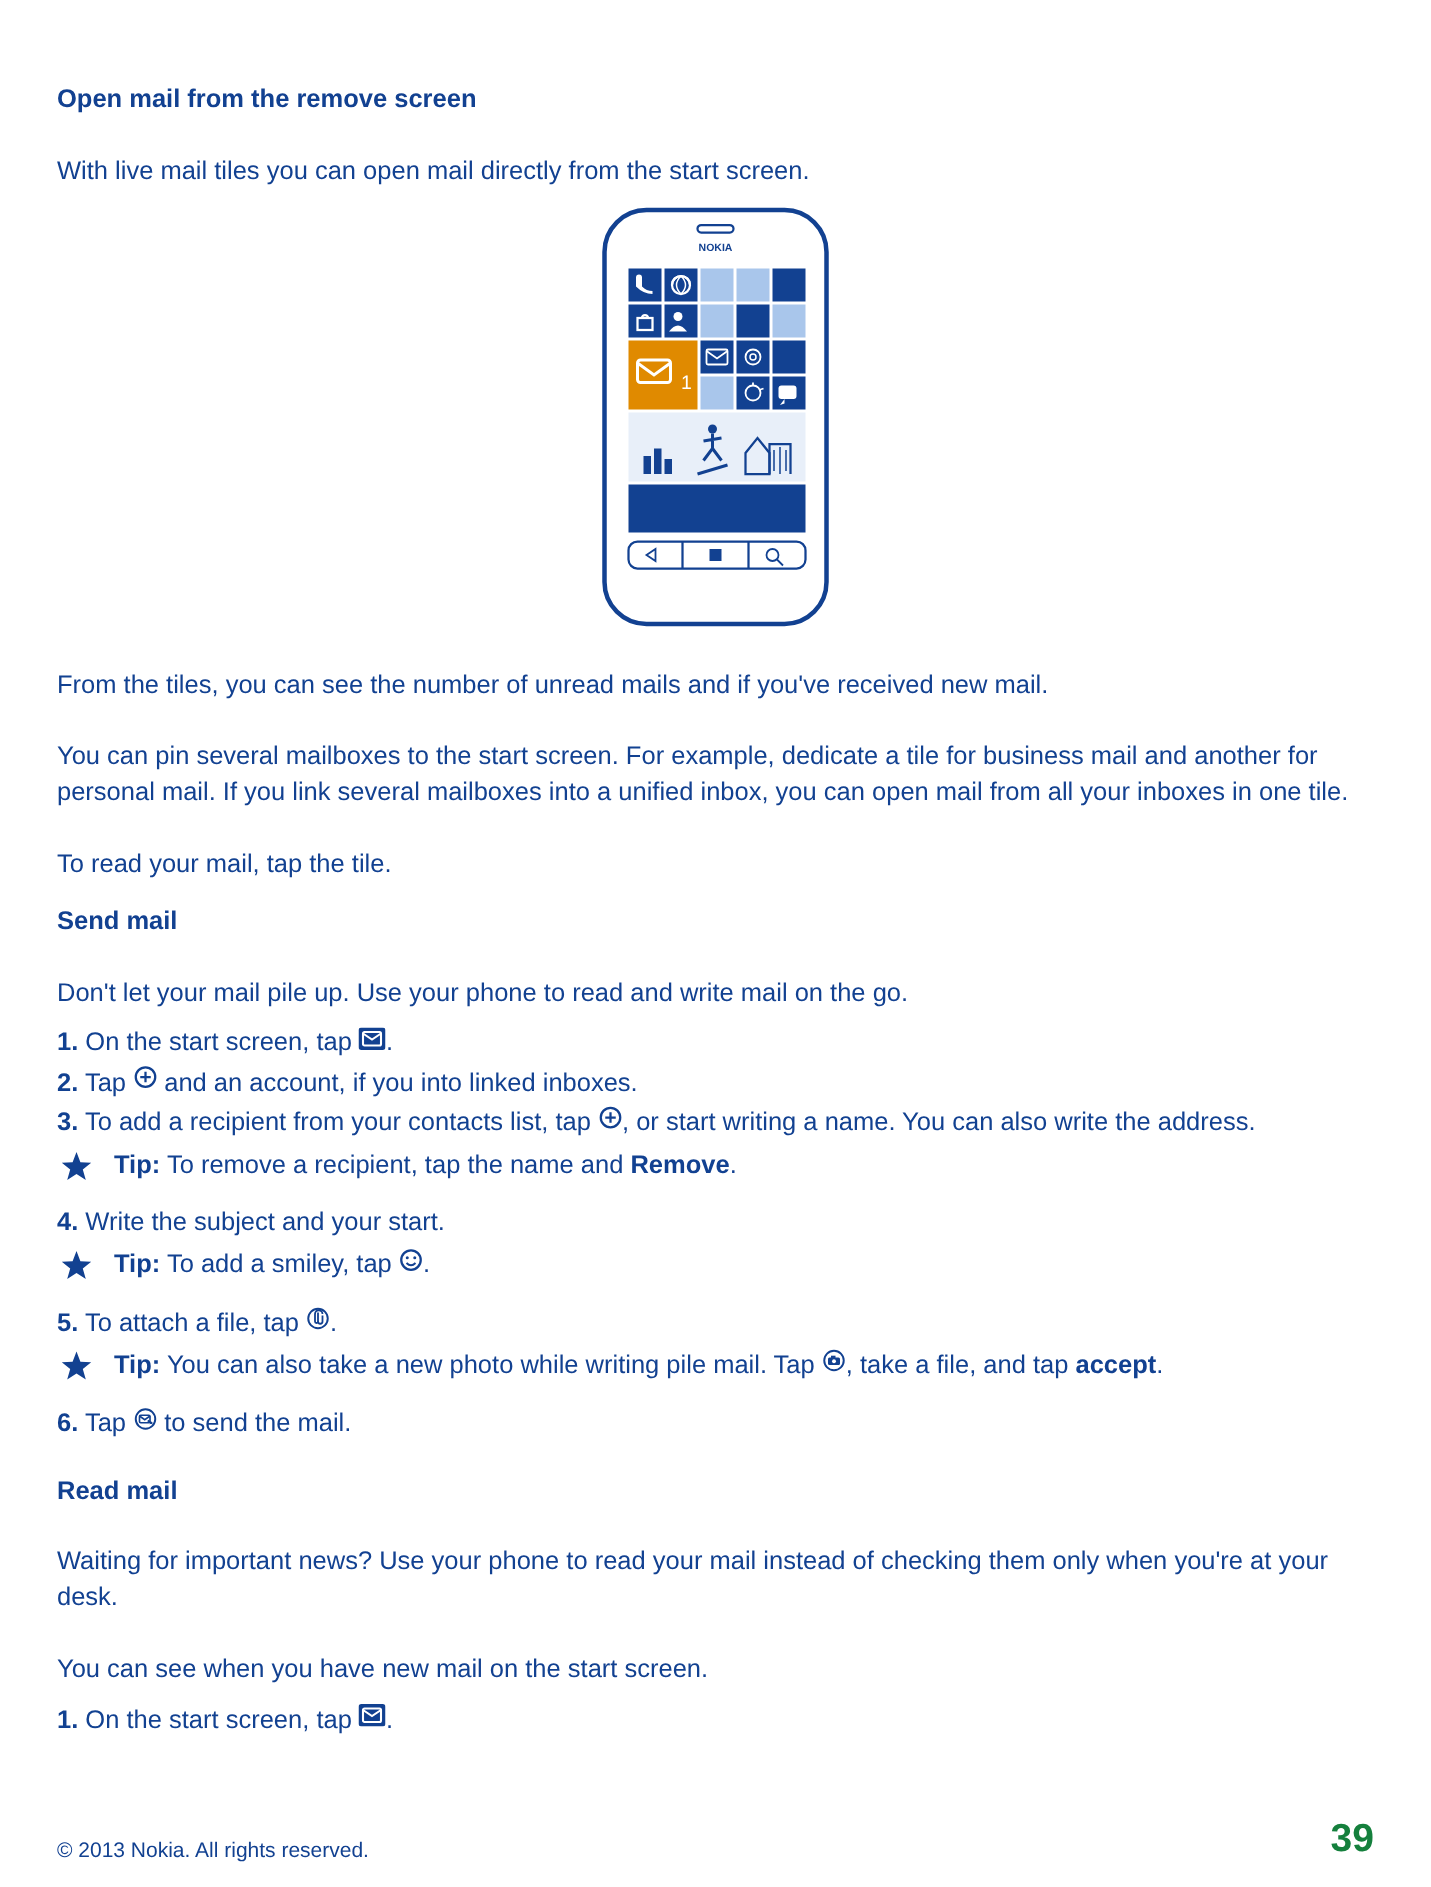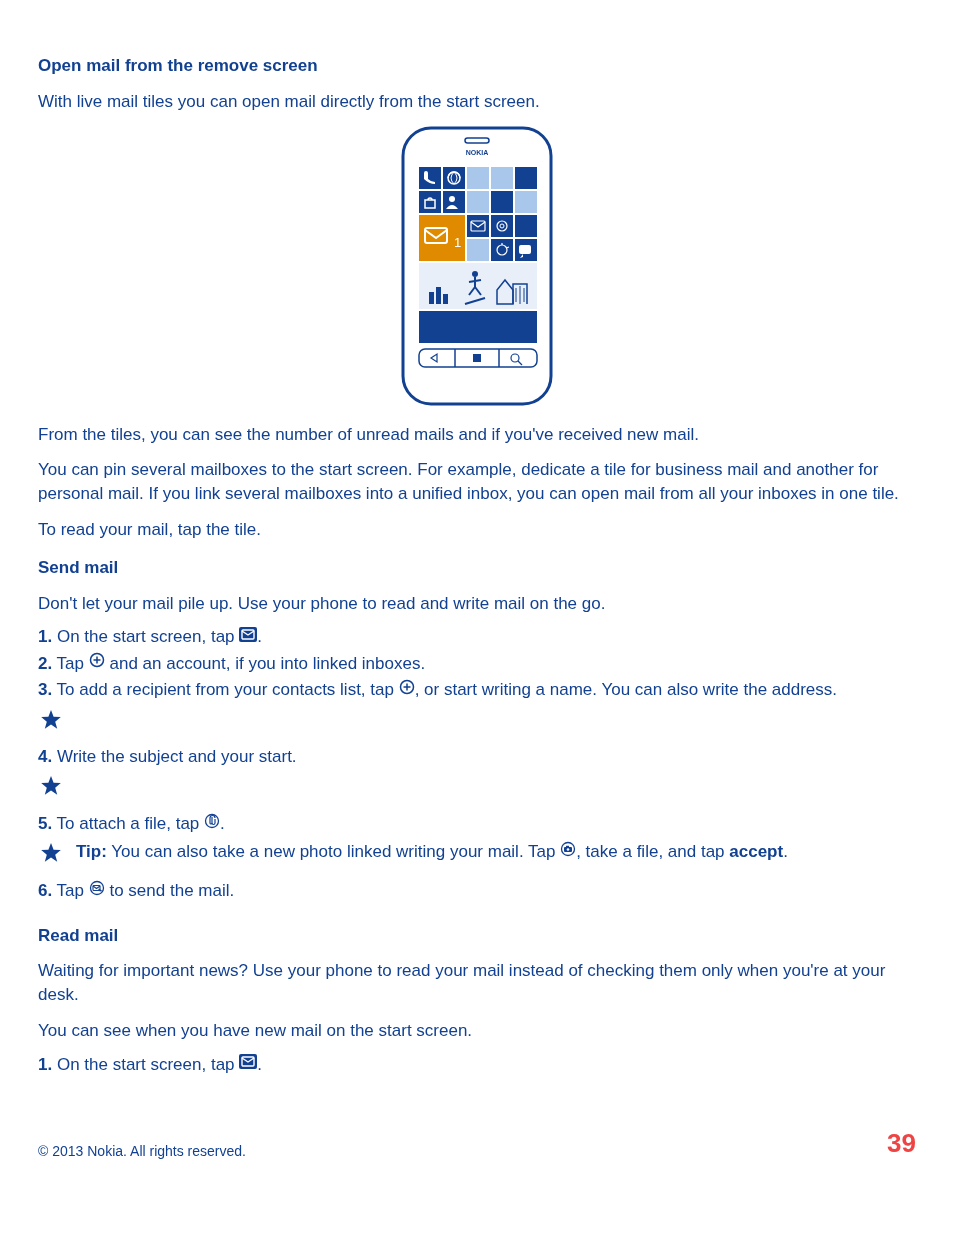--- a/index.html
+++ b/index.html
@@ -11,21 +11,21 @@
     line-height: 1.4;
     width: 954px;
     box-sizing: border-box;
   }
   .heading {
     font-weight: bold;
     margin-top: 14px;
     margin-bottom: 6px;
   }
   .para {
-    margin-top: 12px;
+    margin-top: 24px;
     margin-bottom: 10px;
   }
   .step-line { margin-top: 2px; }
   .step-num { font-weight: bold; }
   .tip-row {
     display: flex;
     align-items: flex-start;
     gap: 14px;
     margin-top: 4px;
     margin-bottom: 4px;
@@ -44,21 +44,21 @@
     top: -1px;
   }
   .footer {
     display: flex;
     justify-content: space-between;
     align-items: flex-end;
     margin-top: 48px;
     font-size: 14px;
   }
   .page-num {
-    color: #ef4444;
+    color: #15803d;
     font-weight: bold;
     font-size: 26px;
   }
   .phone-wrap {
     display: flex;
     justify-content: center;
     margin: 10px 0 14px 0;
   }
 </style>
 </head>
@@ -177,45 +177,52 @@
         <circle cx="8" cy="8" r="6.5" fill="none" stroke="#124191" stroke-width="1.5"></circle>
         <line x1="8" y1="4.5" x2="8" y2="11.5" stroke="#124191" stroke-width="1.5"></line>
         <line x1="4.5" y1="8" x2="11.5" y2="8" stroke="#124191" stroke-width="1.5"></line>
       </svg></span><span>, or start writing a name. You can also write the address.</span>
 </div>
 
 <div class="tip-row">
   <span class="star-icon"><svg width="22" height="22">
         <path d="M11 1 l2.6 6.8 l7.2 0.3 l-5.6 4.6 l2 7 L11 15.6 l-6.2 4.1 l2 -7 L1.2 8.1 l7.2 -0.3 z" fill="#124191"></path>
       </svg></span>
+  <span class="tip-text"><span class="bold">Tip:</span><span> To remove a recipient, tap the name and </span><span class="bold">Remove</span><span>.</span></span>
 </div>
 
 <div class="step-line" style="margin-top:8px">
   <span class="step-num">4.</span><span> Write the subject and your start.</span>
 </div>
 
 <div class="tip-row">
   <span class="star-icon"><svg width="22" height="22">
         <path d="M11 1 l2.6 6.8 l7.2 0.3 l-5.6 4.6 l2 7 L11 15.6 l-6.2 4.1 l2 -7 L1.2 8.1 l7.2 -0.3 z" fill="#124191"></path>
       </svg></span>
+  <span class="tip-text"><span class="bold">Tip:</span><span> To add a smiley, tap </span><span class="inline-icon"><svg width="16" height="16">
+          <circle cx="8" cy="8" r="6.5" fill="none" stroke="#124191" stroke-width="1.5"></circle>
+          <circle cx="5.5" cy="6.5" r="1" fill="#124191"></circle>
+          <circle cx="10.5" cy="6.5" r="1" fill="#124191"></circle>
+          <path d="M5 10 q3 3 6 0" fill="none" stroke="#124191" stroke-width="1.3"></path>
+        </svg></span><span>.</span></span>
 </div>
 
 <div class="step-line" style="margin-top:8px">
   <span class="step-num">5.</span><span> To attach a file, tap </span><span class="inline-icon"><svg width="16" height="16">
         <circle cx="8" cy="8" r="6.5" fill="none" stroke="#124191" stroke-width="1.3"></circle>
         <path d="M8 4 v6 a1.5 1.5 0 0 0 3 0 v-4" fill="none" stroke="#124191" stroke-width="1.2"></path>
         <path d="M8 10 a1 1 0 0 1 -2 0 v-5 a2.5 2.5 0 0 1 5 0" fill="none" stroke="#124191" stroke-width="1.2"></path>
       </svg></span><span>.</span>
 </div>
 
 <div class="tip-row">
   <span class="star-icon"><svg width="22" height="22">
         <path d="M11 1 l2.6 6.8 l7.2 0.3 l-5.6 4.6 l2 7 L11 15.6 l-6.2 4.1 l2 -7 L1.2 8.1 l7.2 -0.3 z" fill="#124191"></path>
       </svg></span>
-  <span class="tip-text"><span class="bold">Tip:</span><span> You can also take a new photo linked writing your mail. Tap </span><span class="inline-icon"><svg width="16" height="16">
+  <span class="tip-text"><span class="bold">Tip:</span><span> You can also take a new photo while writing pile mail. Tap </span><span class="inline-icon"><svg width="16" height="16">
           <circle cx="8" cy="8" r="6.5" fill="none" stroke="#124191" stroke-width="1.3"></circle>
           <rect x="4" y="6" width="8" height="5" rx="1" fill="#124191"></rect>
           <rect x="6" y="4.8" width="3" height="1.5" fill="#124191"></rect>
           <circle cx="8" cy="8.5" r="1.3" fill="#fff"></circle>
         </svg></span><span>, take a file, and tap </span><span class="bold">accept</span><span>.</span></span>
 </div>
 
 <div class="step-line" style="margin-top:8px">
   <span class="step-num">6.</span><span> Tap </span><span class="inline-icon"><svg width="16" height="16">
         <circle cx="8" cy="8" r="6.5" fill="none" stroke="#124191" stroke-width="1.3"></circle>

